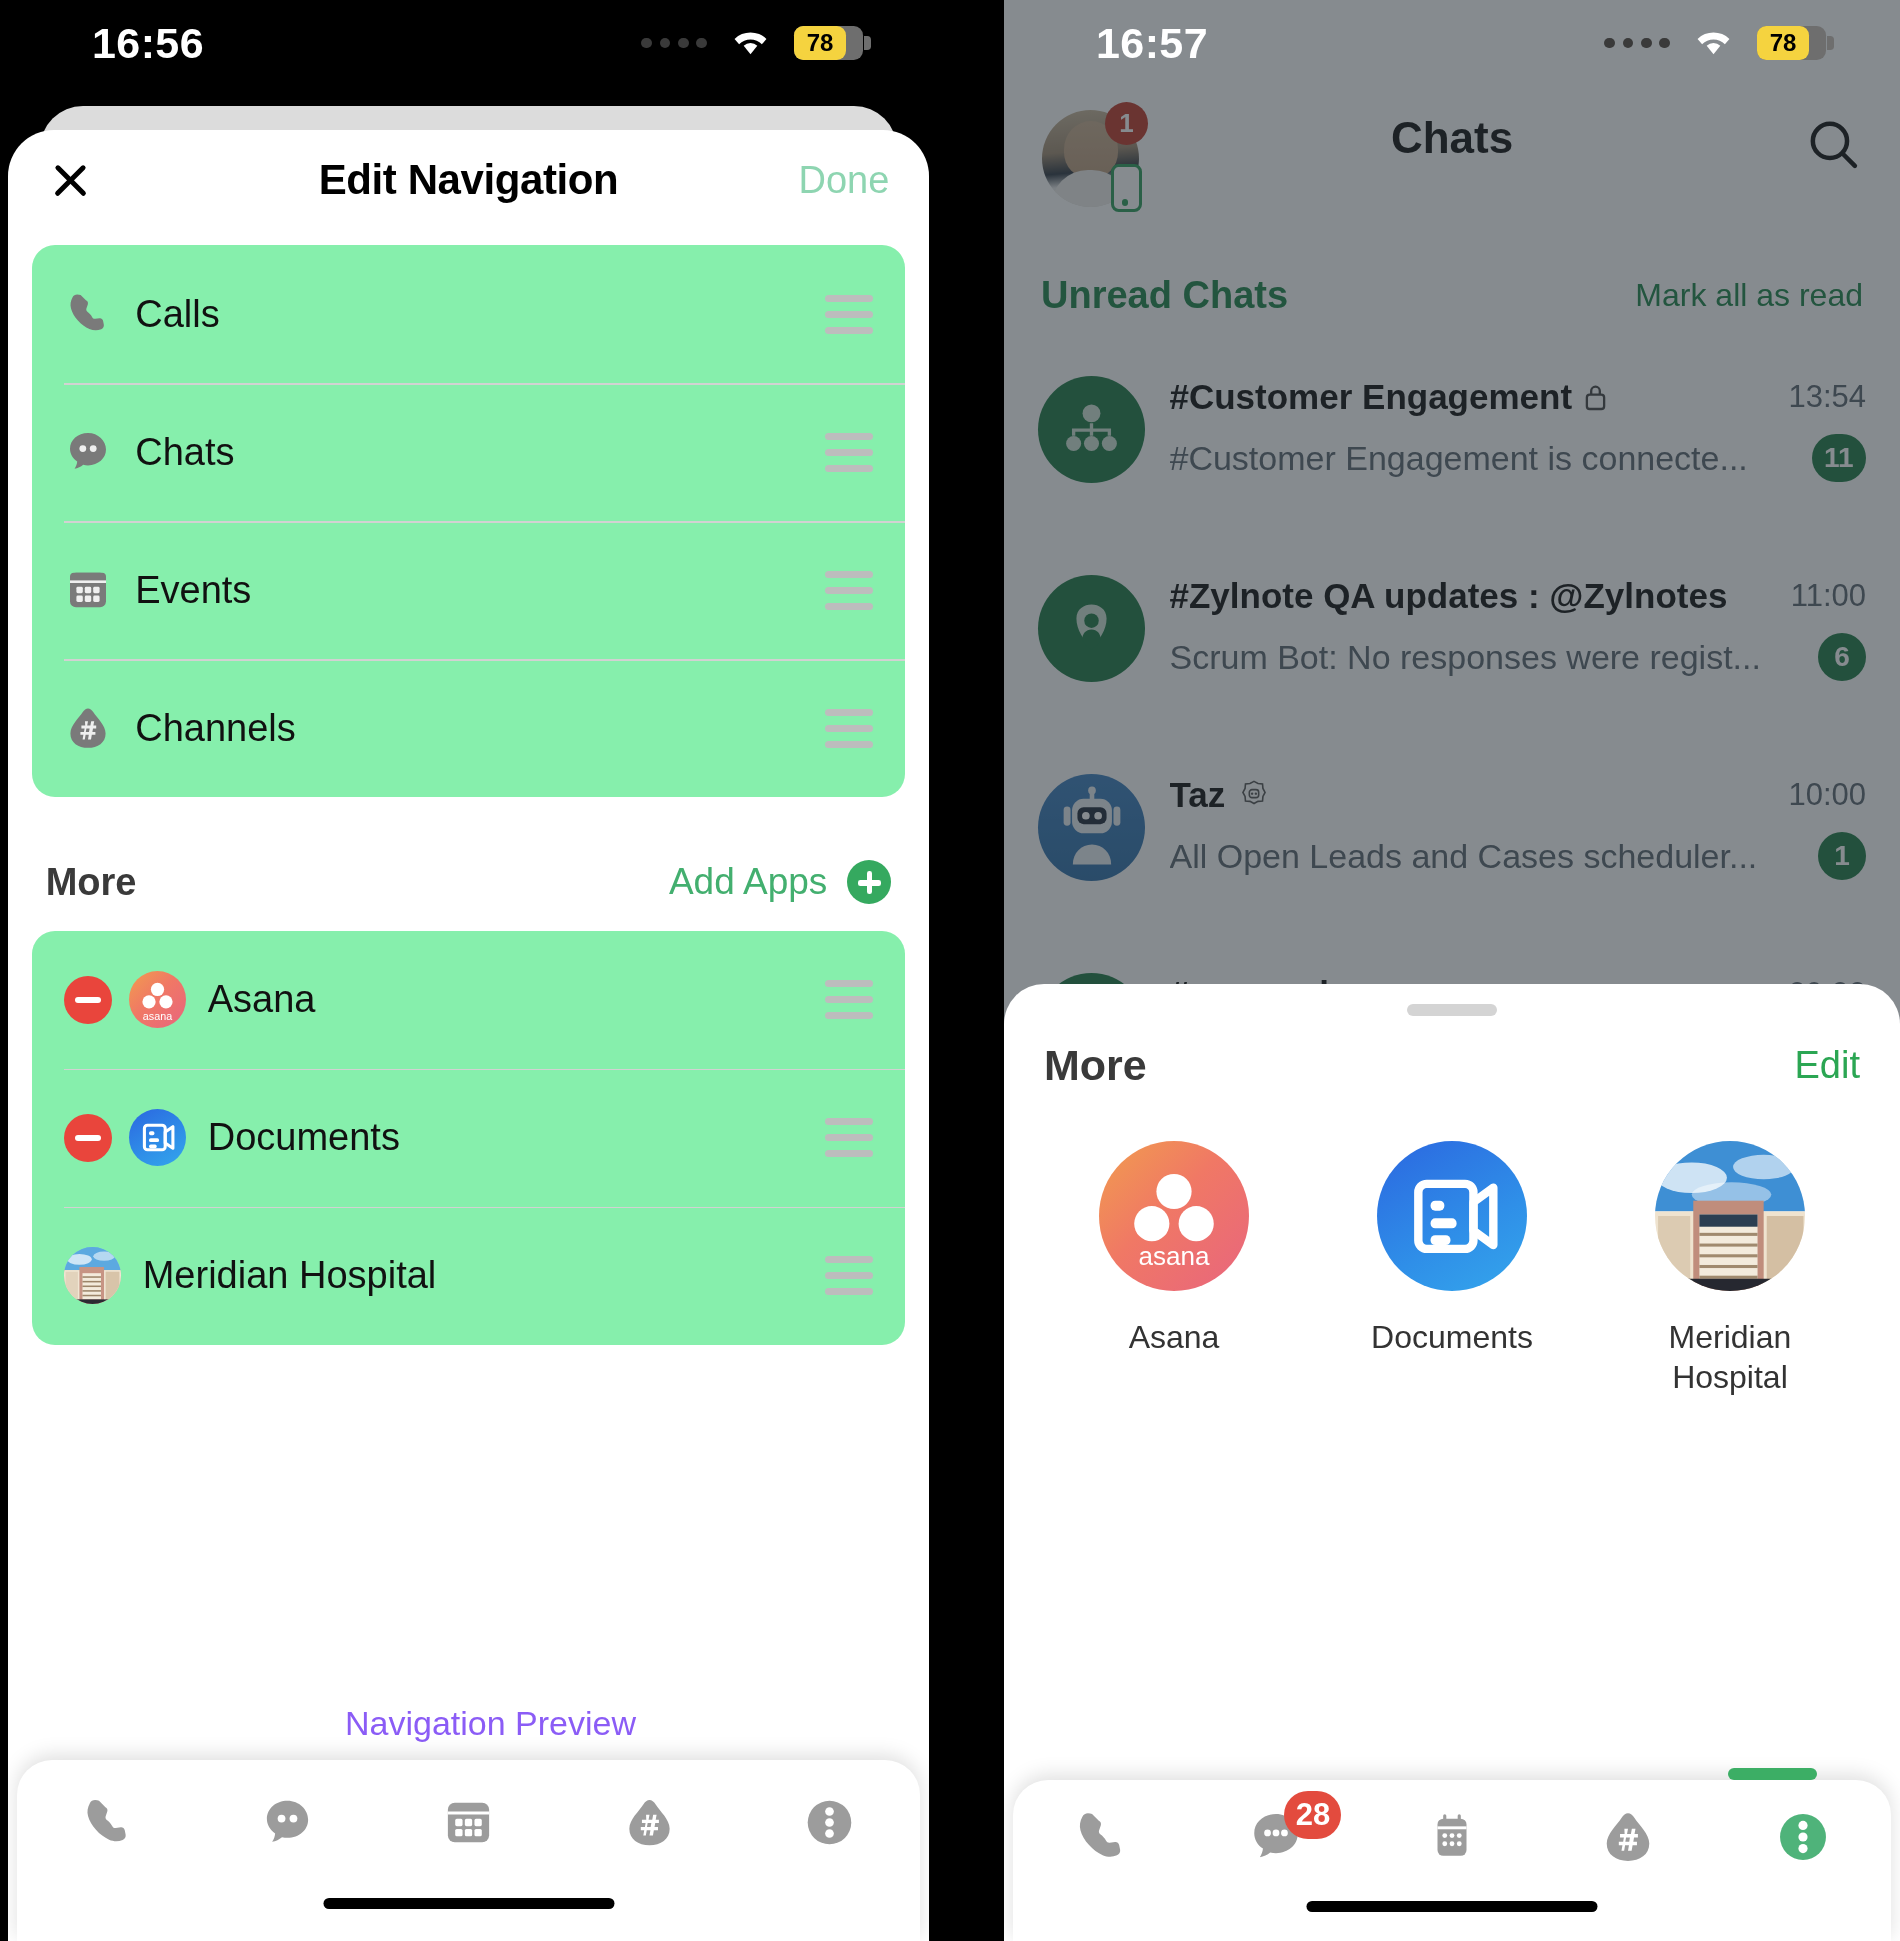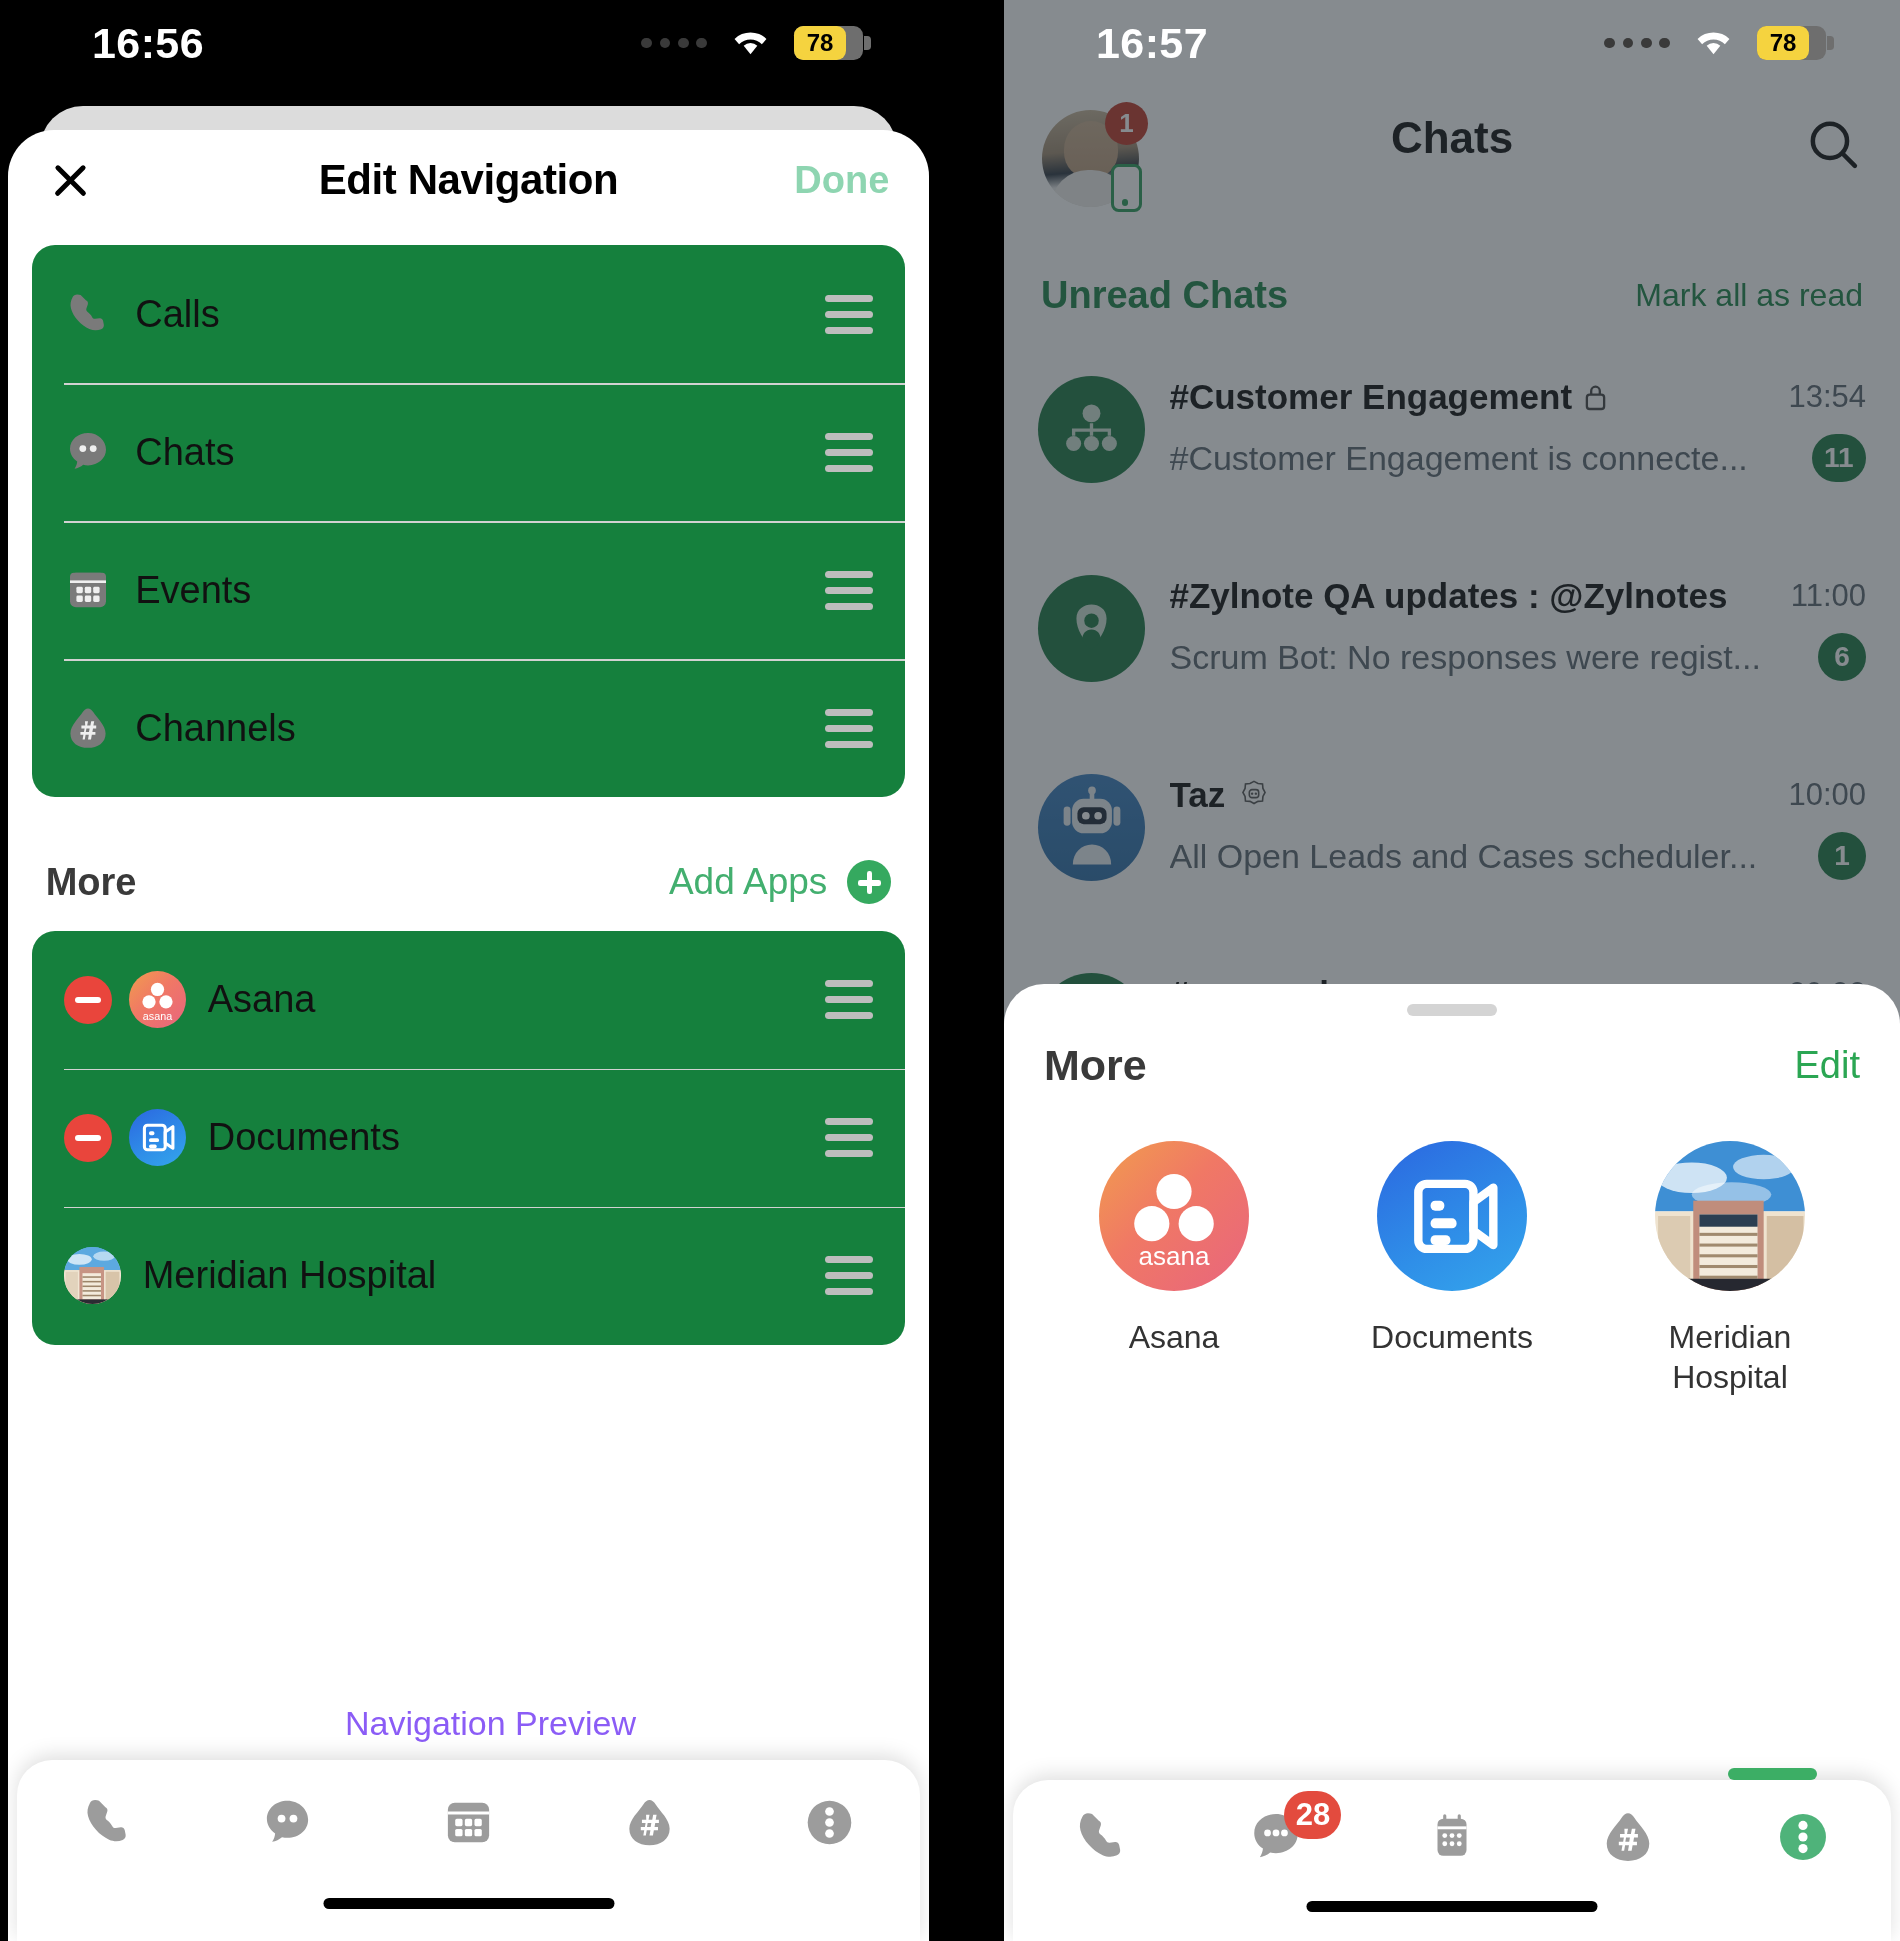--- a/index.html
+++ b/index.html
@@ -66,27 +66,27 @@
     background:#000; border-radius: 3.1px;
   }
   .close-x::before { transform: rotate(45deg); }
   .close-x::after  { transform: rotate(-45deg); }
   .sheet-title {
     position:absolute; left:0; right:0; text-align:center;
     font-size: 42px; font-weight: 700; color:#000; letter-spacing: -0.4px;
     pointer-events:none;
   }
   .done-btn {
-    margin-left:auto; font-size: 38px; color:#8ED5B1; font-weight: 700;
+    margin-left:auto; font-size: 38px; color:#8ED5B1; font-weight: 400;
     cursor:pointer;
   }
 
   
   .card {
-    margin: 15.3px 24.5px 0 24.5px; background:#15803d; border-radius: 23px;
+    margin: 15.3px 24.5px 0 24.5px; background:#86efac; border-radius: 23px;
     overflow:hidden;
   }
   .row {
     display:flex; align-items:center; height: 138px; padding: 0 32px;
     position:relative;
   }
   .row + .row::before {
     content:''; position:absolute; left: 32px; right: 0; top: 0;
     height: 1.5px; background: #d2d2d2;
   }

